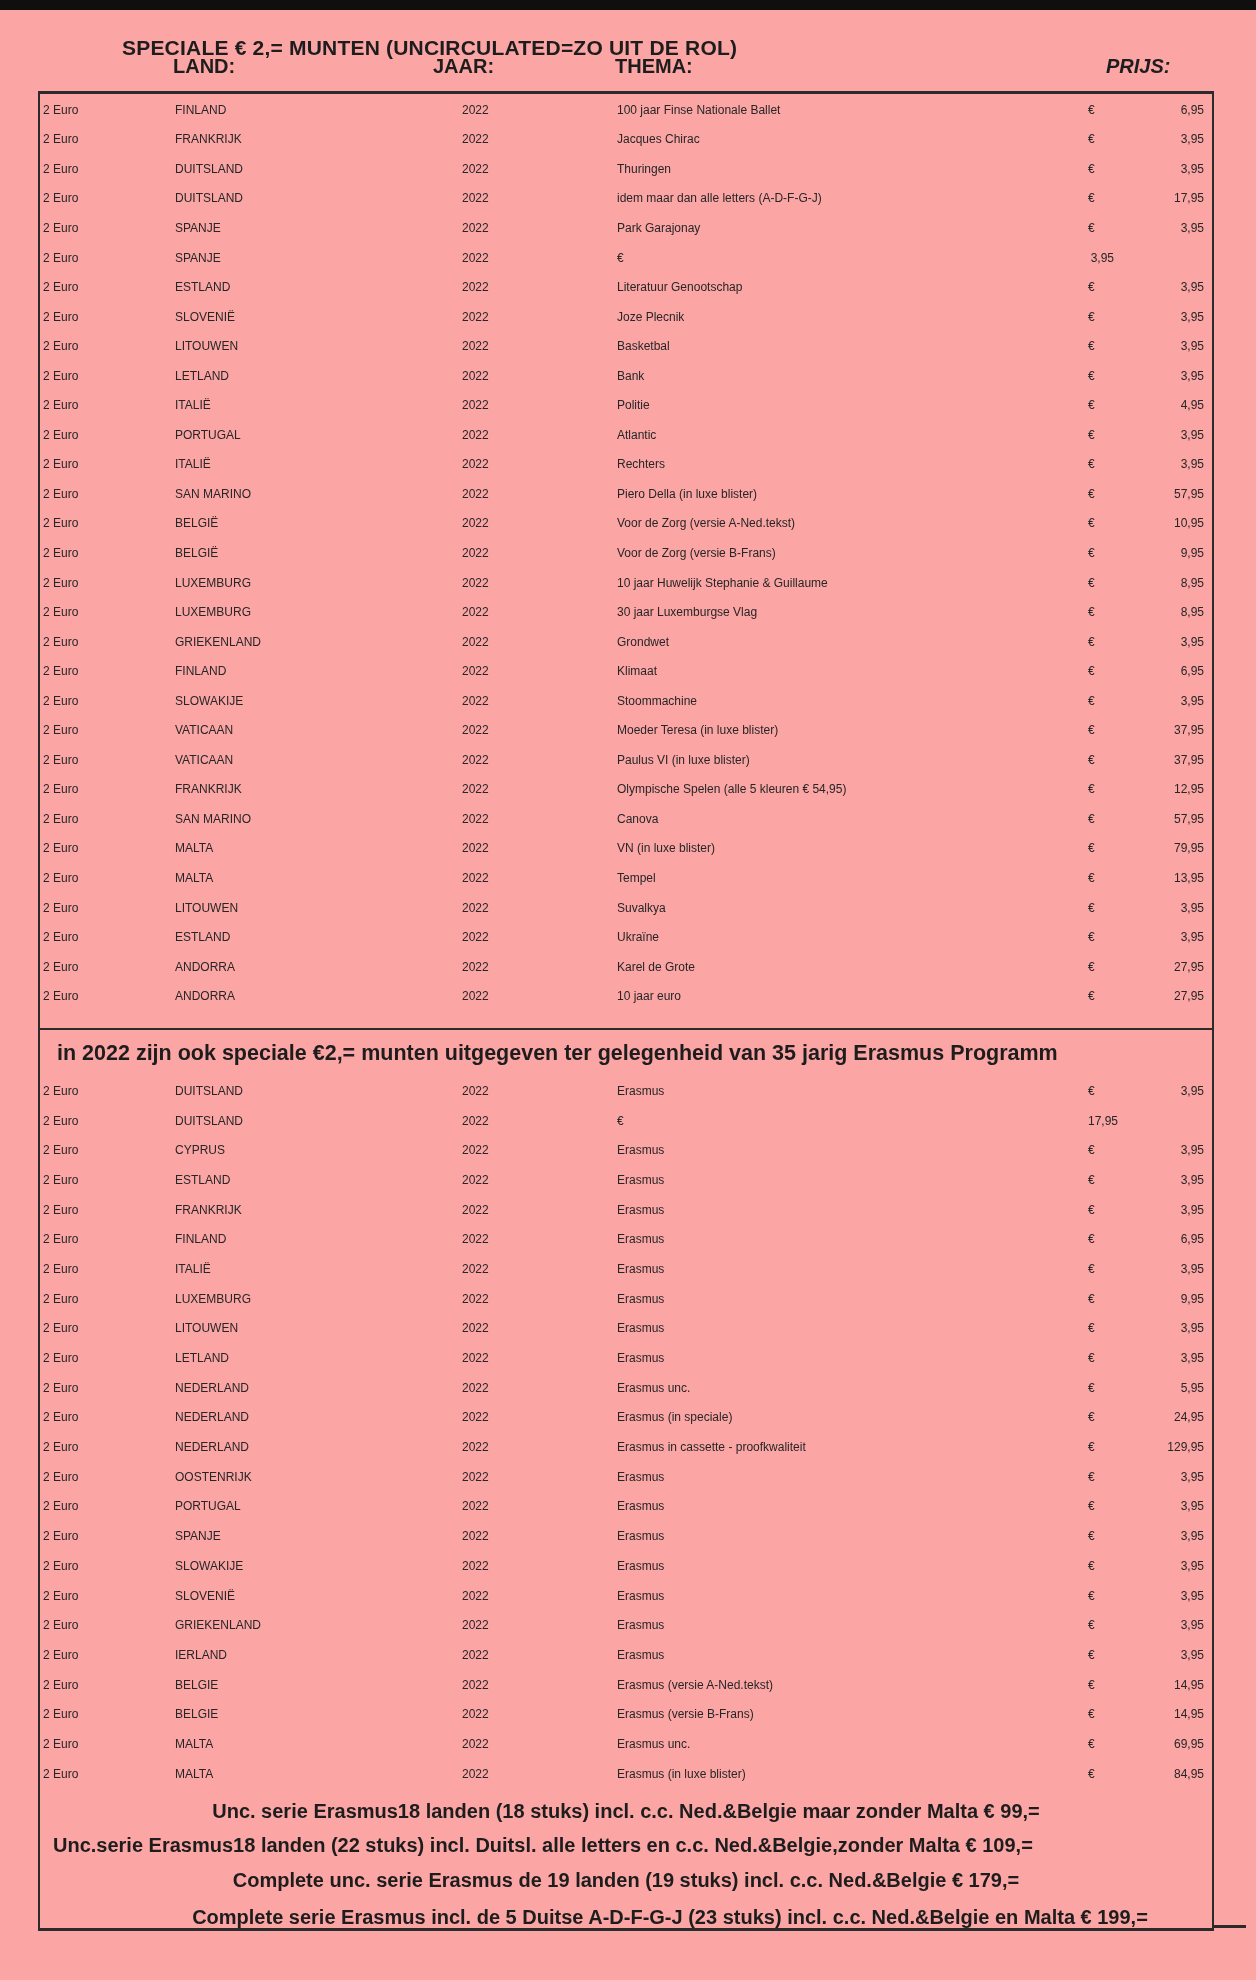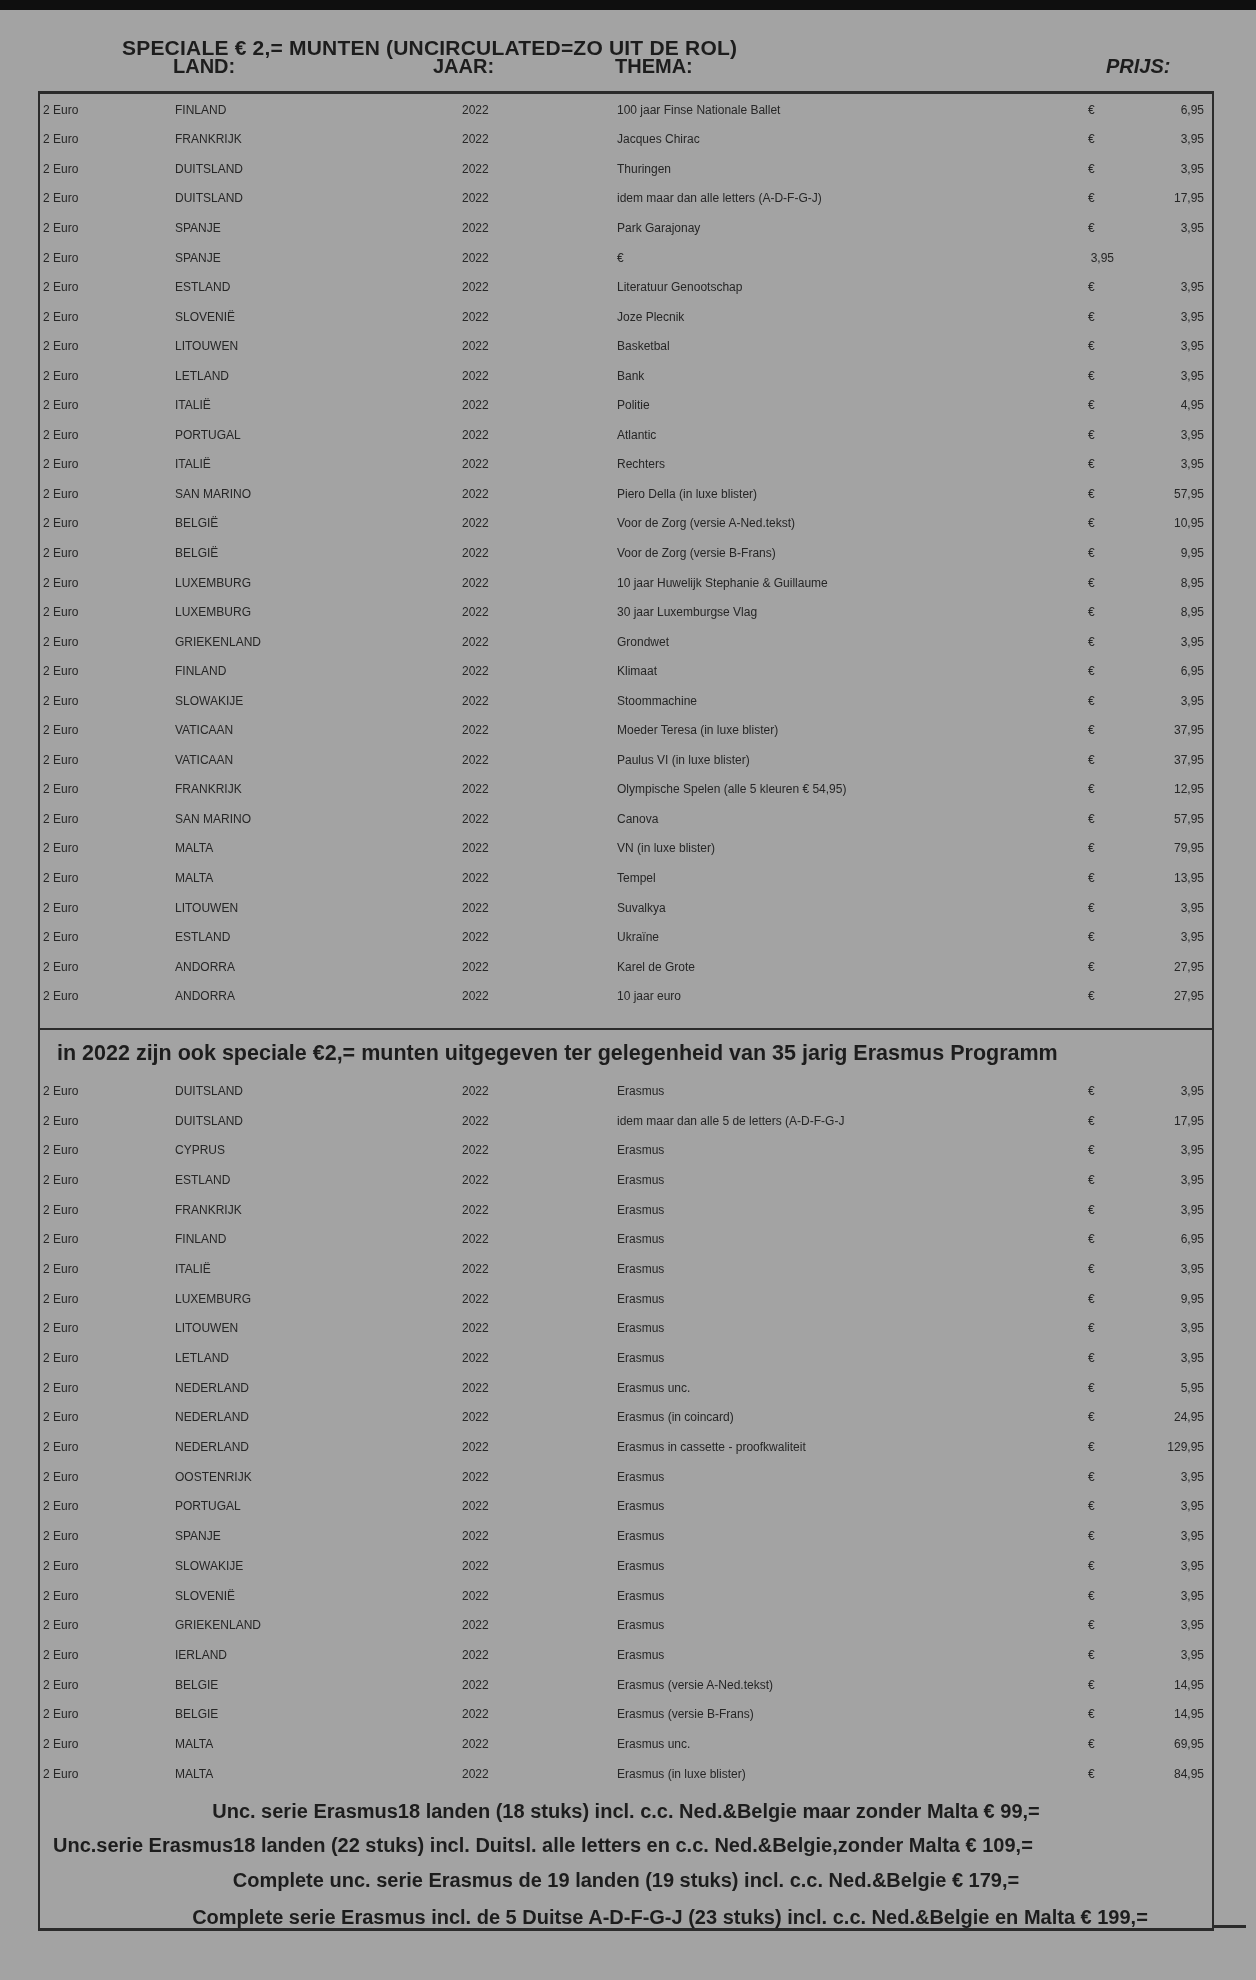--- a/index.html
+++ b/index.html
@@ -1,20 +1,20 @@
 <!DOCTYPE html>
 <html><head>
 <meta charset="utf-8">
 <style>
   html,body{margin:0;padding:0;}
   body{background:#d9d9d6;}
   .page{
     position:relative;
     width:1256px;height:1980px;
-    background:#a3a3a3;
+    background:#fca5a5;
     overflow:hidden;
     font-family:"Liberation Sans", sans-serif;
     color:#262626;
   }
   .scan-bar{
     position:absolute;left:0;top:0;width:1256px;height:10px;
     background:#0f0f0f;
   }
   .doc-title{
     position:absolute;left:122px;top:36px;
@@ -383,21 +383,20 @@
     <span class="c-jaar">2022</span>
     <span class="c-thema">Erasmus</span>
     <span class="c-euro">€</span>
     <span class="c-prijs">3,95</span>
   </div>
 
   <div class="row">
     <span class="c-denom">2 Euro</span>
     <span class="c-land">DUITSLAND</span>
     <span class="c-jaar">2022</span>
-    <span class="c-thema">idem maar dan alle 5 de letters (A-D-F-G-J</span>
     <span class="c-euro">€</span>
     <span class="c-prijs">17,95</span>
   </div>
 
   <div class="row">
     <span class="c-denom">2 Euro</span>
     <span class="c-land">CYPRUS</span>
     <span class="c-jaar">2022</span>
     <span class="c-thema">Erasmus</span>
     <span class="c-euro">€</span>
@@ -473,21 +472,21 @@
     <span class="c-jaar">2022</span>
     <span class="c-thema">Erasmus unc.</span>
     <span class="c-euro">€</span>
     <span class="c-prijs">5,95</span>
   </div>
 
   <div class="row">
     <span class="c-denom">2 Euro</span>
     <span class="c-land">NEDERLAND</span>
     <span class="c-jaar">2022</span>
-    <span class="c-thema">Erasmus (in coincard)</span>
+    <span class="c-thema">Erasmus (in speciale)</span>
     <span class="c-euro">€</span>
     <span class="c-prijs">24,95</span>
   </div>
 
   <div class="row">
     <span class="c-denom">2 Euro</span>
     <span class="c-land">NEDERLAND</span>
     <span class="c-jaar">2022</span>
     <span class="c-thema">Erasmus in cassette - proofkwaliteit</span>
     <span class="c-euro">€</span>

